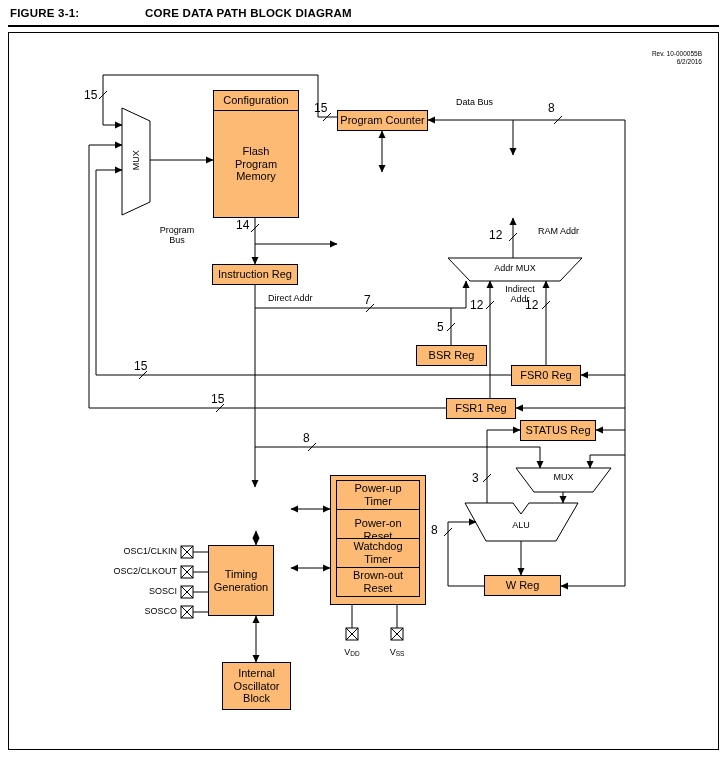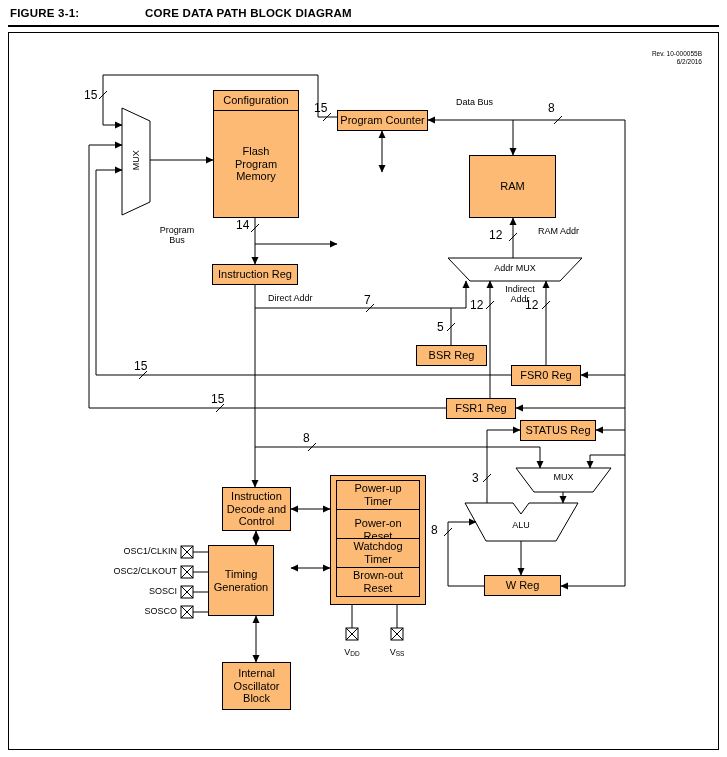--- a/index.html
+++ b/index.html
@@ -161,30 +161,26 @@
           <line x1="403" y1="628" x2="391" y2="640"></line>
         </g>
     </g>
   </svg>
 
   <div class="box" style="left:213px;top:90px;width:86px;height:21px">Configuration</div>
   <div class="box" style="left:213px;top:110px;width:86px;height:108px">Flash
 Program
 Memory</div>
   <div class="box" style="left:337px;top:110px;width:91px;height:21px">Program Counter</div>
-  <div class="box" style="left:469px;top:155px;width:87px;height:63px">RAM</div>
   <div class="box" style="left:212px;top:264px;width:86px;height:21px">Instruction Reg</div>
   <div class="box" style="left:416px;top:345px;width:71px;height:21px">BSR Reg</div>
   <div class="box" style="left:511px;top:365px;width:70px;height:21px">FSR0 Reg</div>
   <div class="box" style="left:446px;top:398px;width:70px;height:21px">FSR1 Reg</div>
   <div class="box" style="left:520px;top:420px;width:76px;height:21px">STATUS Reg</div>
   <div class="box" style="left:484px;top:575px;width:77px;height:21px">W Reg</div>
-  <div class="box" style="left:222px;top:487px;width:69px;height:44px">Instruction
-Decode and
-Control</div>
   <div class="box" style="left:208px;top:545px;width:66px;height:71px">Timing
 Generation</div>
   <div class="box" style="left:222px;top:662px;width:69px;height:48px">Internal
 Oscillator
 Block</div>
 
   <div class="box" style="left:330px;top:475px;width:96px;height:130px"></div>
   <div class="box" style="left:336px;top:480px;width:84px;height:30px">Power-up
 Timer</div>
   <div class="box" style="left:336px;top:509px;width:84px;height:42px">Power-on

